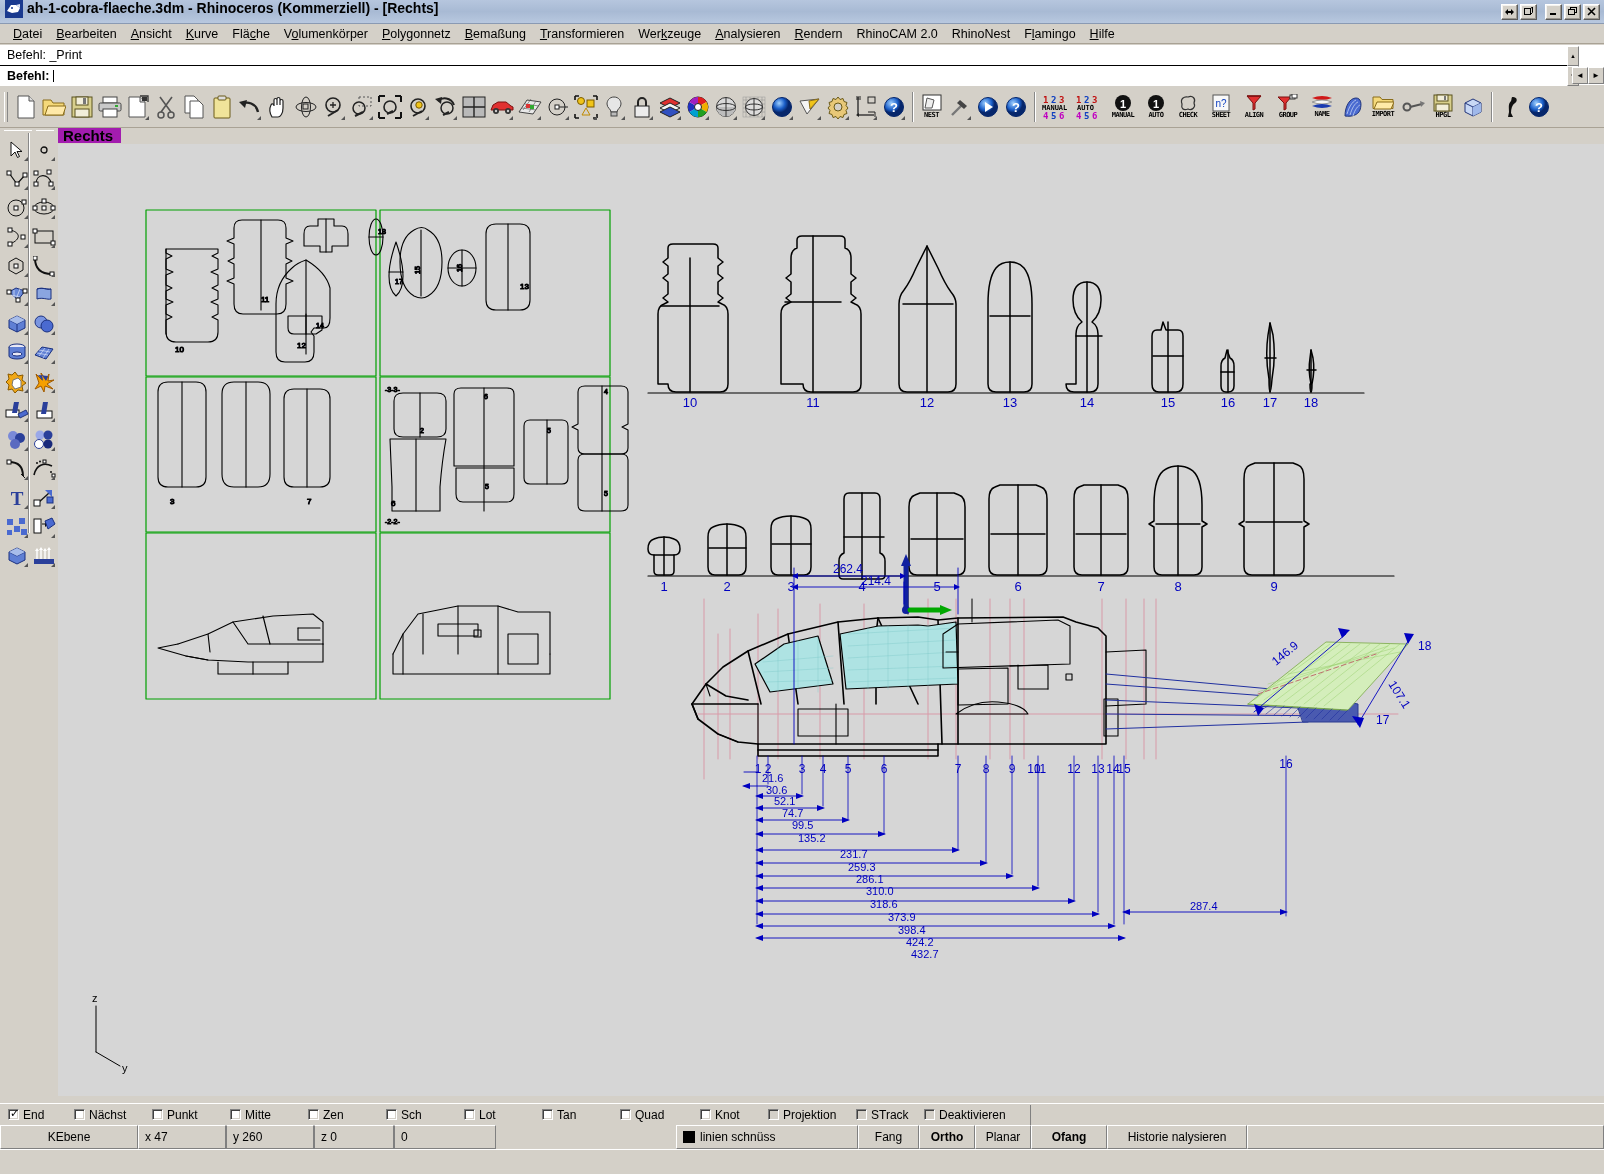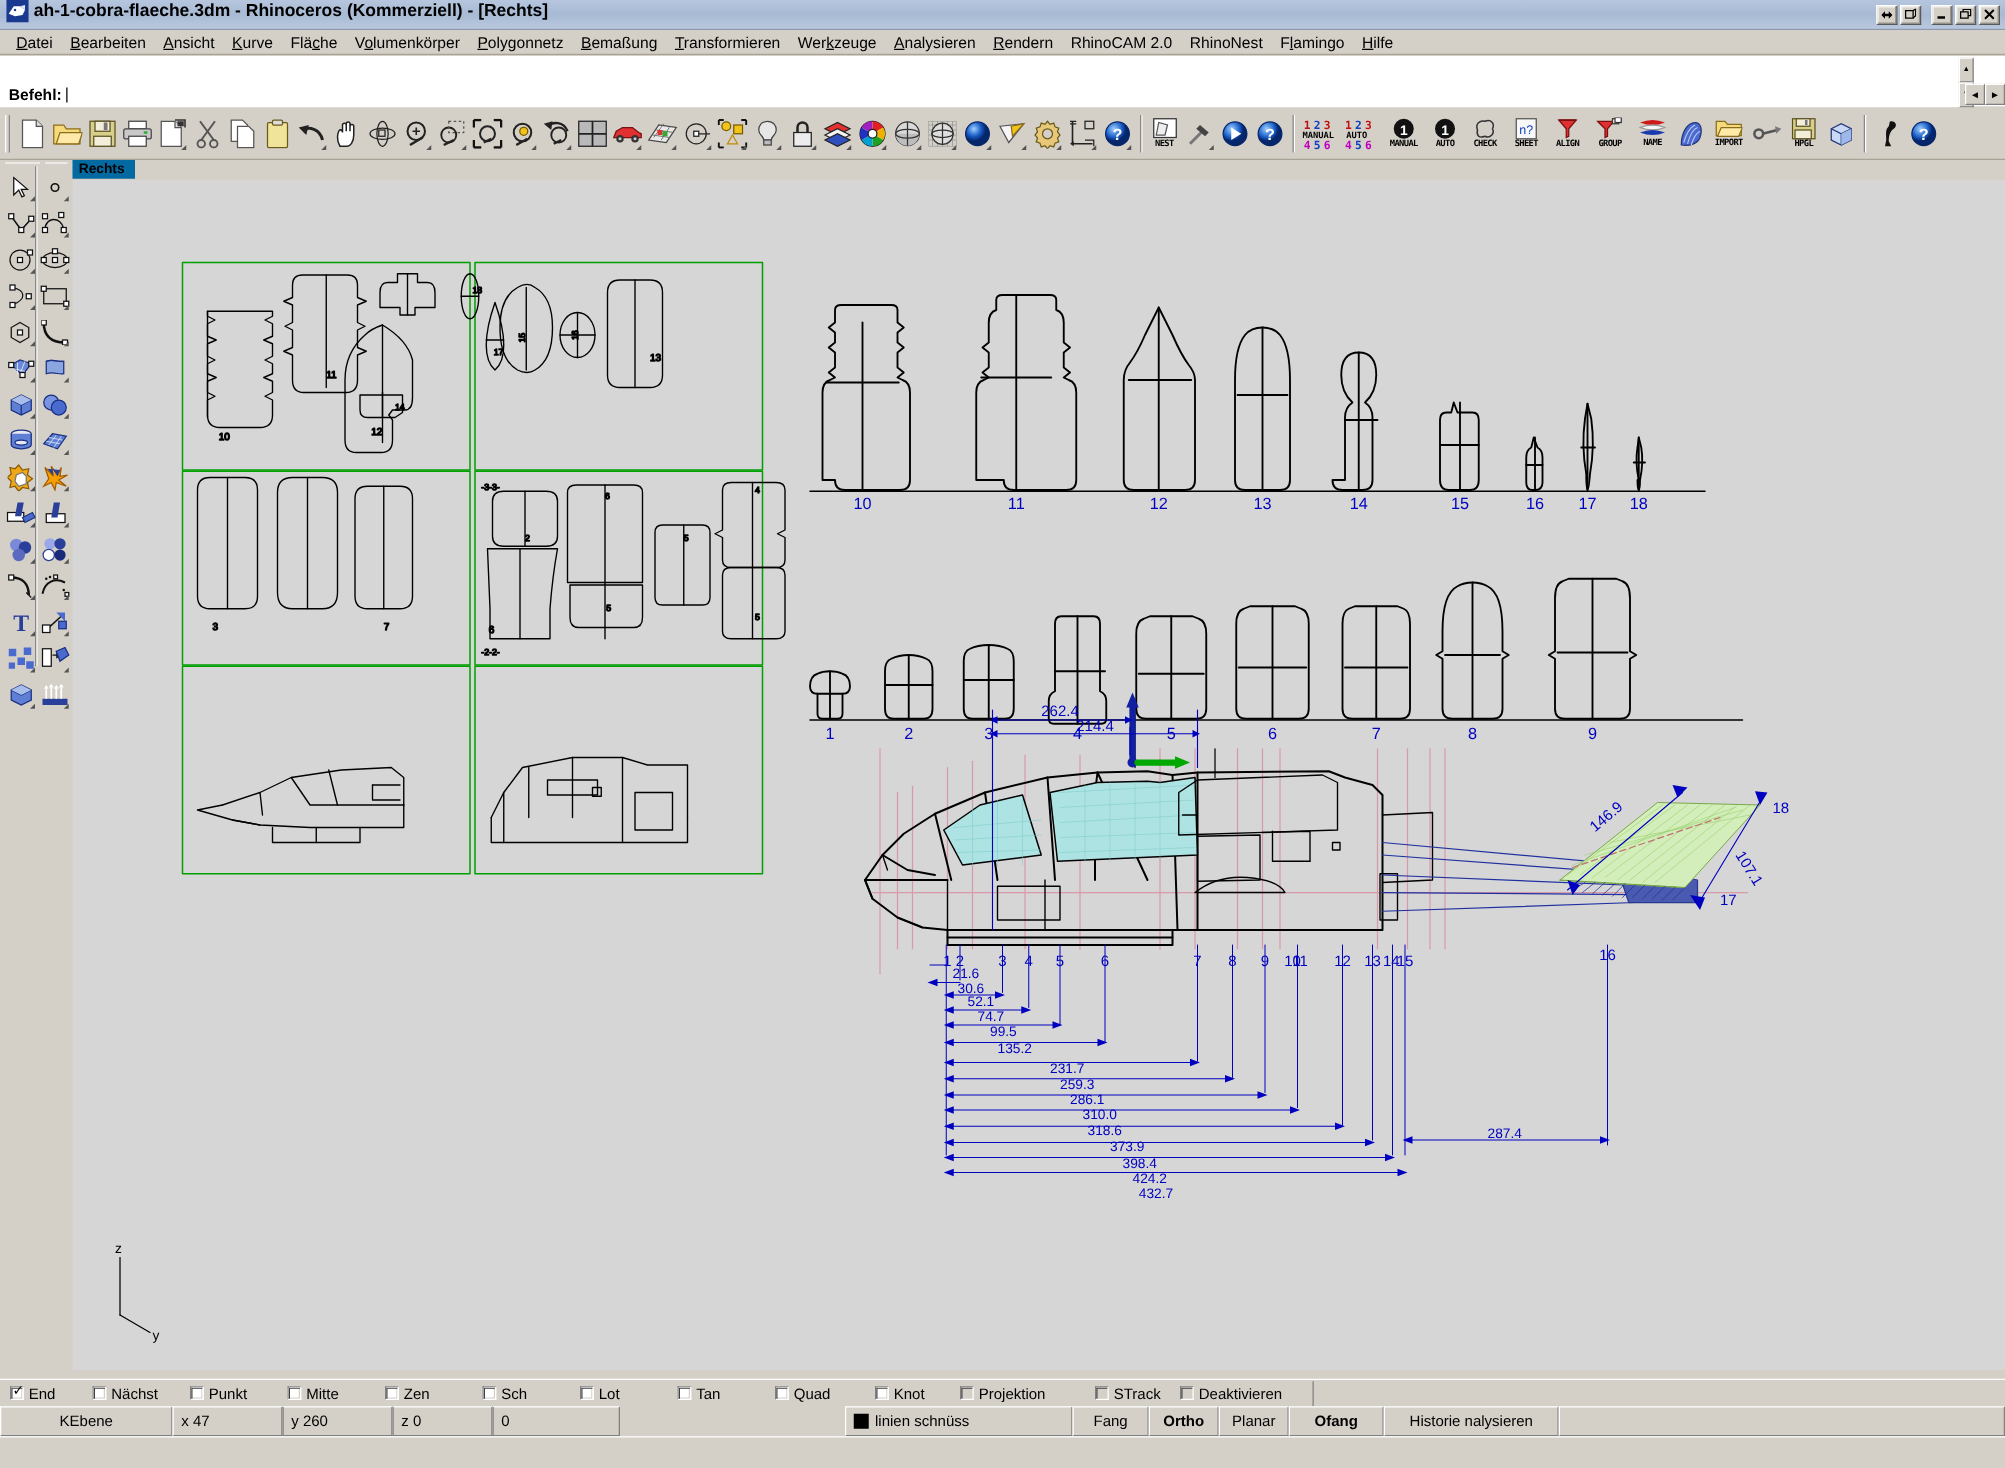--- a/index.html
+++ b/index.html
@@ -107,21 +107,21 @@
     border-left: 4px solid transparent; border-bottom: 4px solid #555; }
 
   
   #tabrow {
     position: absolute; left: 0; top: 128px; width: 1604px; height: 16px;
     background: #d4d0c8;
   }
   .tabgrip { position: absolute; top: 2px; height: 9px; border-top: 1px solid #fff; border-bottom: 1px solid #888; }
   #vp-tab {
     position: absolute; left: 58px; top: 0px; height: 15px;
-    background: #0369a1; color: #000; font-size: 11px; font-weight: bold;
+    background: #a21caf; color: #000; font-size: 15px; font-weight: bold;
     padding: 0px 8px 0 5px; line-height: 15px;
   }
 
   
   #lefttb {
     position: absolute; left: 0; top: 131px; width: 57px; height: 965px;
     background: #d4d0c8;
   }
   .lt-col { position: absolute; top: 4px; width: 27px; }
   .lt-col.c1 { left: 3px; }
@@ -234,20 +234,24 @@
   <div class="menu-item">Wer<u>k</u>zeuge</div>
   <div class="menu-item"><u>A</u>nalysieren</div>
   <div class="menu-item"><u>R</u>endern</div>
   <div class="menu-item">RhinoCAM 2.0</div>
   <div class="menu-item">RhinoNest</div>
   <div class="menu-item">F<u>l</u>amingo</div>
   <div class="menu-item"><u>H</u>ilfe</div>
 </div>
 
 <div id="cmdarea">
+  <div id="cmd-history">
+    <span>Befehl:</span>
+    <span>_Print</span>
+  </div>
   <div id="cmd-prompt">
     <span>Befehl:</span><span id="cmd-caret"></span>
   </div>
   <div class="spin-col">
     <div class="spin-btn">▲</div>
     <div class="spin-btn">▼</div>
   </div>
   <div class="cmd-arrows">
     <div class="cmd-arrow">◄</div>
     <div class="cmd-arrow">►</div>
@@ -1428,21 +1432,21 @@
     <span>Tan</span>
   </div>
   <div class="osnap" style="width:80px">
     <span class="box"></span>
     <span>Quad</span>
   </div>
   <div class="osnap" style="width:68px">
     <span class="box"></span>
     <span>Knot</span>
   </div>
-  <div class="osnap dis" style="width:108px">
+  <div class="osnap dis" style="width:88px">
     <span class="box"></span>
     <span>Projektion</span>
   </div>
   <div class="osnap dis" style="width:68px">
     <span class="box"></span>
     <span>STrack</span>
   </div>
   <div class="osnap dis" style="width:100px">
     <span class="box"></span>
     <span>Deaktivieren</span>

